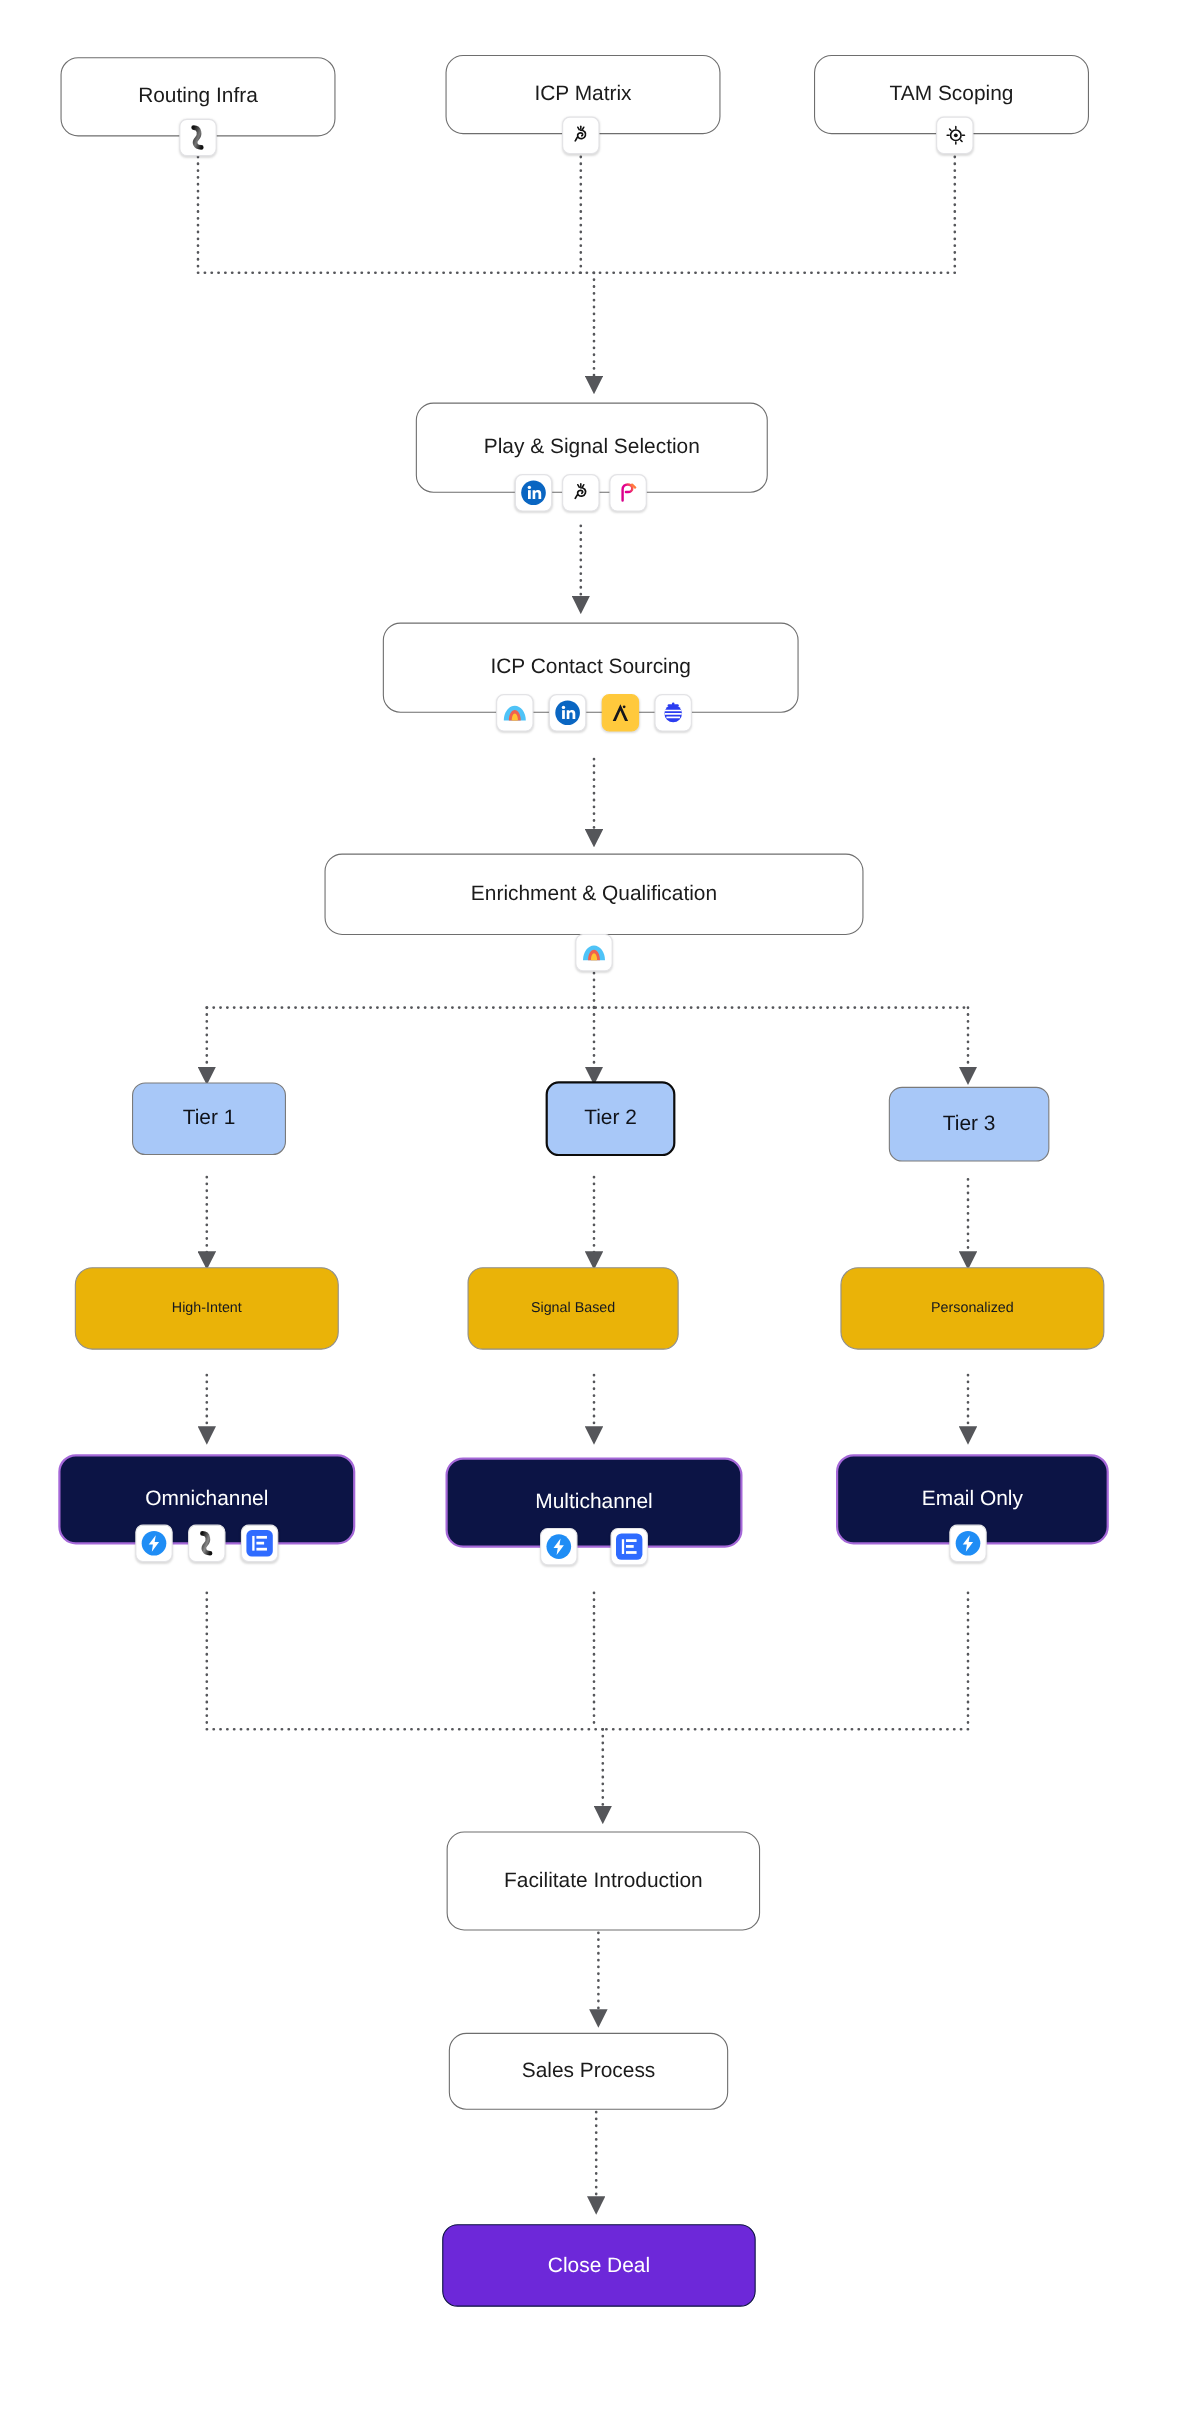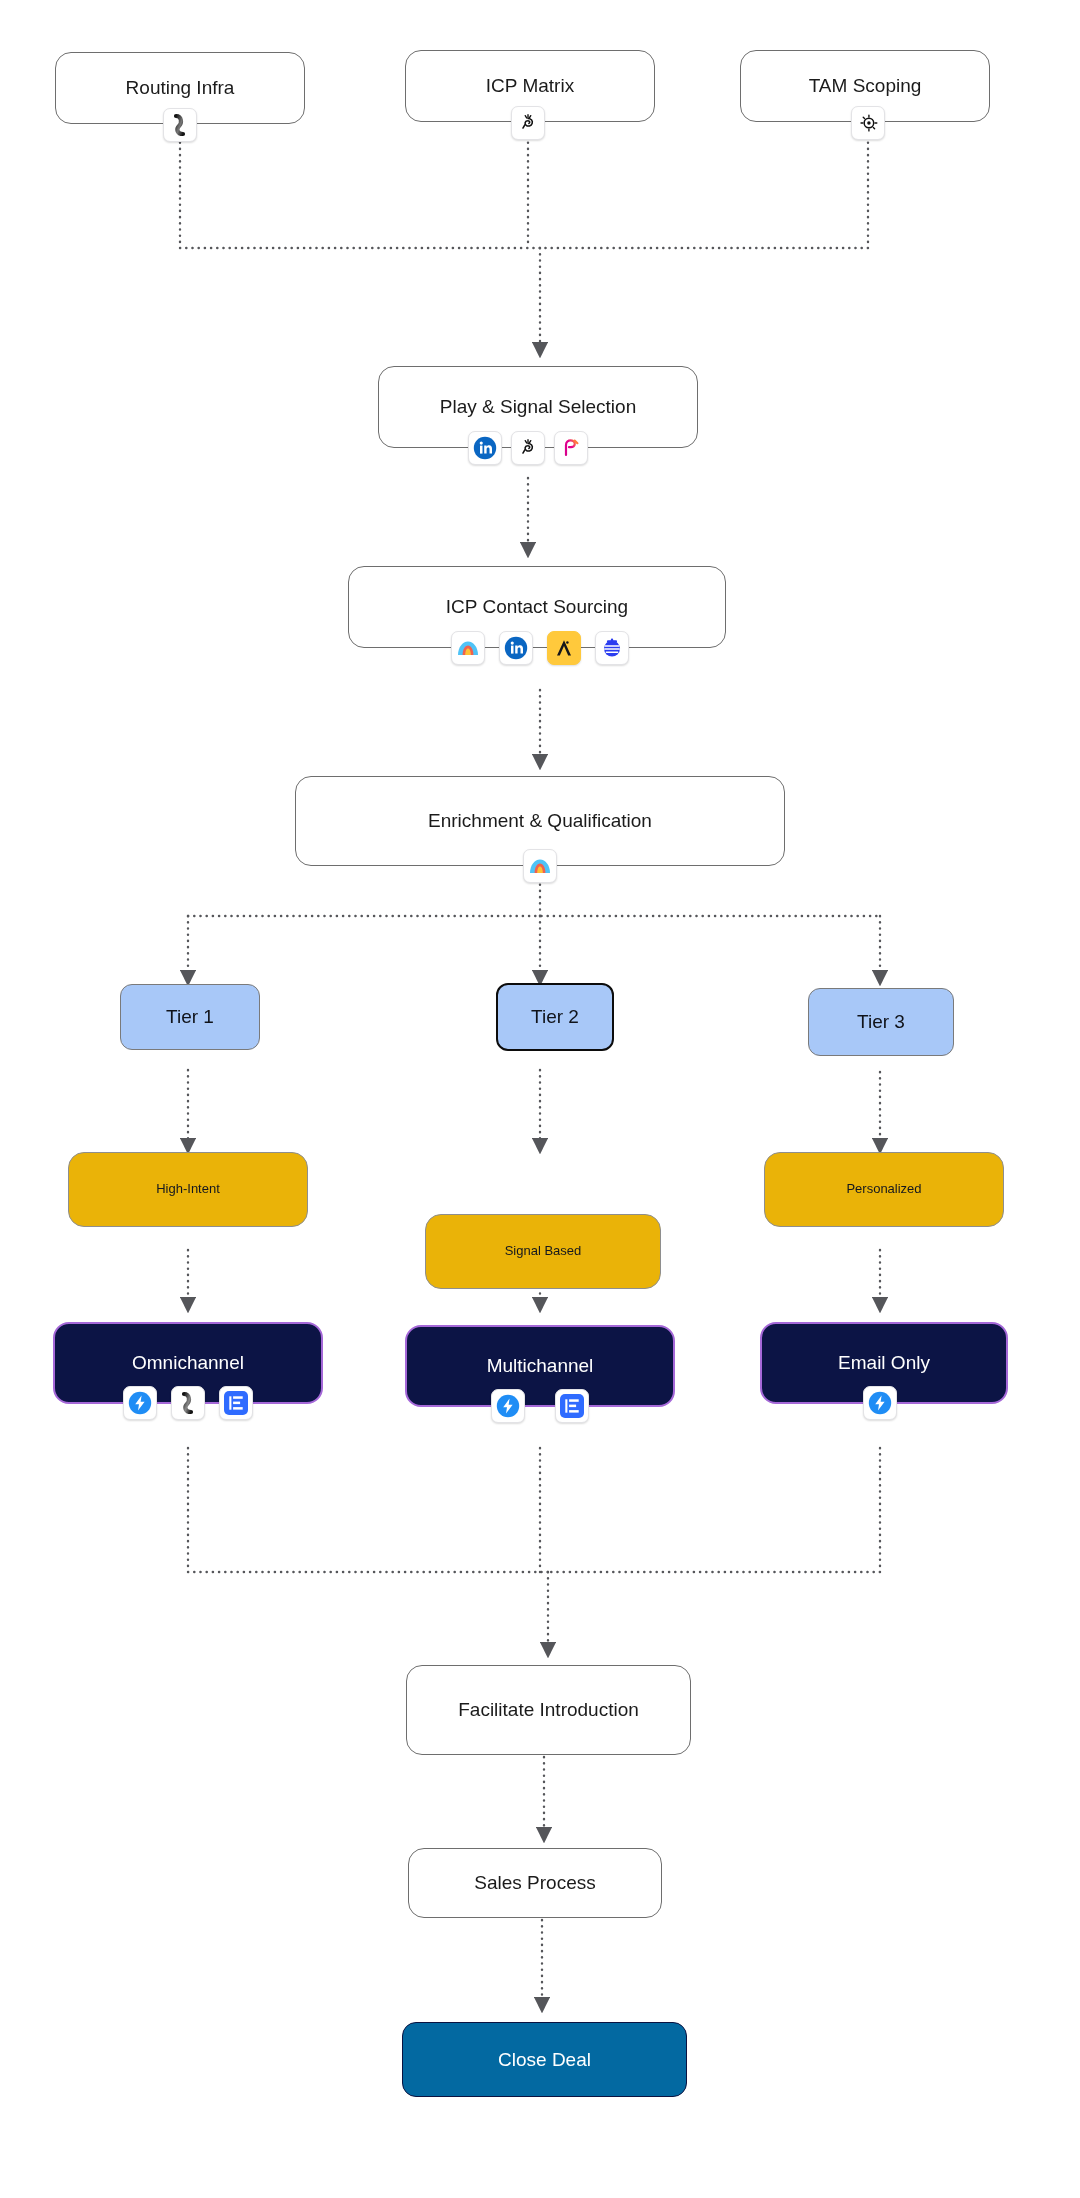--- a/index.html
+++ b/index.html
@@ -70,21 +70,21 @@
   
   .n-channel {
     background: #0c1445;
     border: 2px solid #a568d8;
     border-radius: 16px;
     color: #ffffff;
     font-size: 19px;
   }
   
   .n-terminal {
-    background: #0369a1;
+    background: #6d28d9;
     border: 1.6px solid #0b1240;
     border-radius: 14px;
     color: #ffffff;
     font-size: 19px;
   }
 
   
   .chips {
     position: absolute;
     left: 50%;
@@ -280,21 +280,21 @@
           <path d="M5.4 10.9 H20.6"></path>
             <path d="M5.2 14 H20.8"></path>
             <path d="M6.8 17.2 H19.2"></path>
         </g>
         <rect x="11.9" y="3.6" width="2.2" height="6" rx="1" fill="#2b3df0"></rect>
         <path d="M9 6.4 H17" stroke="#2b3df0" stroke-width="2.2" stroke-linecap="round"></path>
       </svg>
     </div>
   </div>
 
-  <div class="node n-plain" style="left:295px; top:776px; width:490px; height:90px;">
+  <div class="node n-plain" style="left:295px; top:776px; width:490px; height:74px;">
     <span class="label">Enrichment &amp; Qualification</span>
   </div>
   <div class="chips" style="left:540px; top:849px;">
     <div class="chip">
       <svg width="26" height="26" viewBox="0 0 26 26" aria-hidden="true">
         <path d="M3 20 C3 12.5 7.5 6.6 13 6.6 C18.5 6.6 23 12.5 23 20 Z" fill="#4fc3f7"></path>
         <path d="M7.6 20 C7.6 14.4 10 10.4 13 10.4 C16 10.4 18.4 14.4 18.4 20 Z" fill="#f0614e"></path>
         <path d="M10.2 20 C10.2 16.2 11.4 13.6 13 13.6 C14.6 13.6 15.8 16.2 15.8 20 Z" fill="#ffc233"></path>
       </svg>
     </div>
@@ -306,21 +306,21 @@
   <div class="node n-tier selected" style="left:496px; top:983px; width:118px; height:68px;">
     <span class="label">Tier 2</span>
   </div>
   <div class="node n-tier" style="left:808px; top:988px; width:146px; height:68px;">
     <span class="label">Tier 3</span>
   </div>
 
   <div class="node n-strategy" style="left:68px; top:1152px; width:240px; height:75px;">
     <span class="label">High-Intent</span>
   </div>
-  <div class="node n-strategy" style="left:425px; top:1214px; width:236px; height:75px;">
+  <div class="node n-strategy" style="left:425px; top:1152px; width:192px; height:75px;border-radius:14px;">
     <span class="label">Signal Based</span>
   </div>
   <div class="node n-strategy" style="left:764px; top:1152px; width:240px; height:75px;">
     <span class="label">Personalized</span>
   </div>
 
   <div class="node n-channel" style="left:53px; top:1322px; width:270px; height:82px;text-align:center;">
     <span class="label">Omnichannel</span>
   </div>
   <div class="chips" style="left:188px; top:1386px; gap:14px;">

